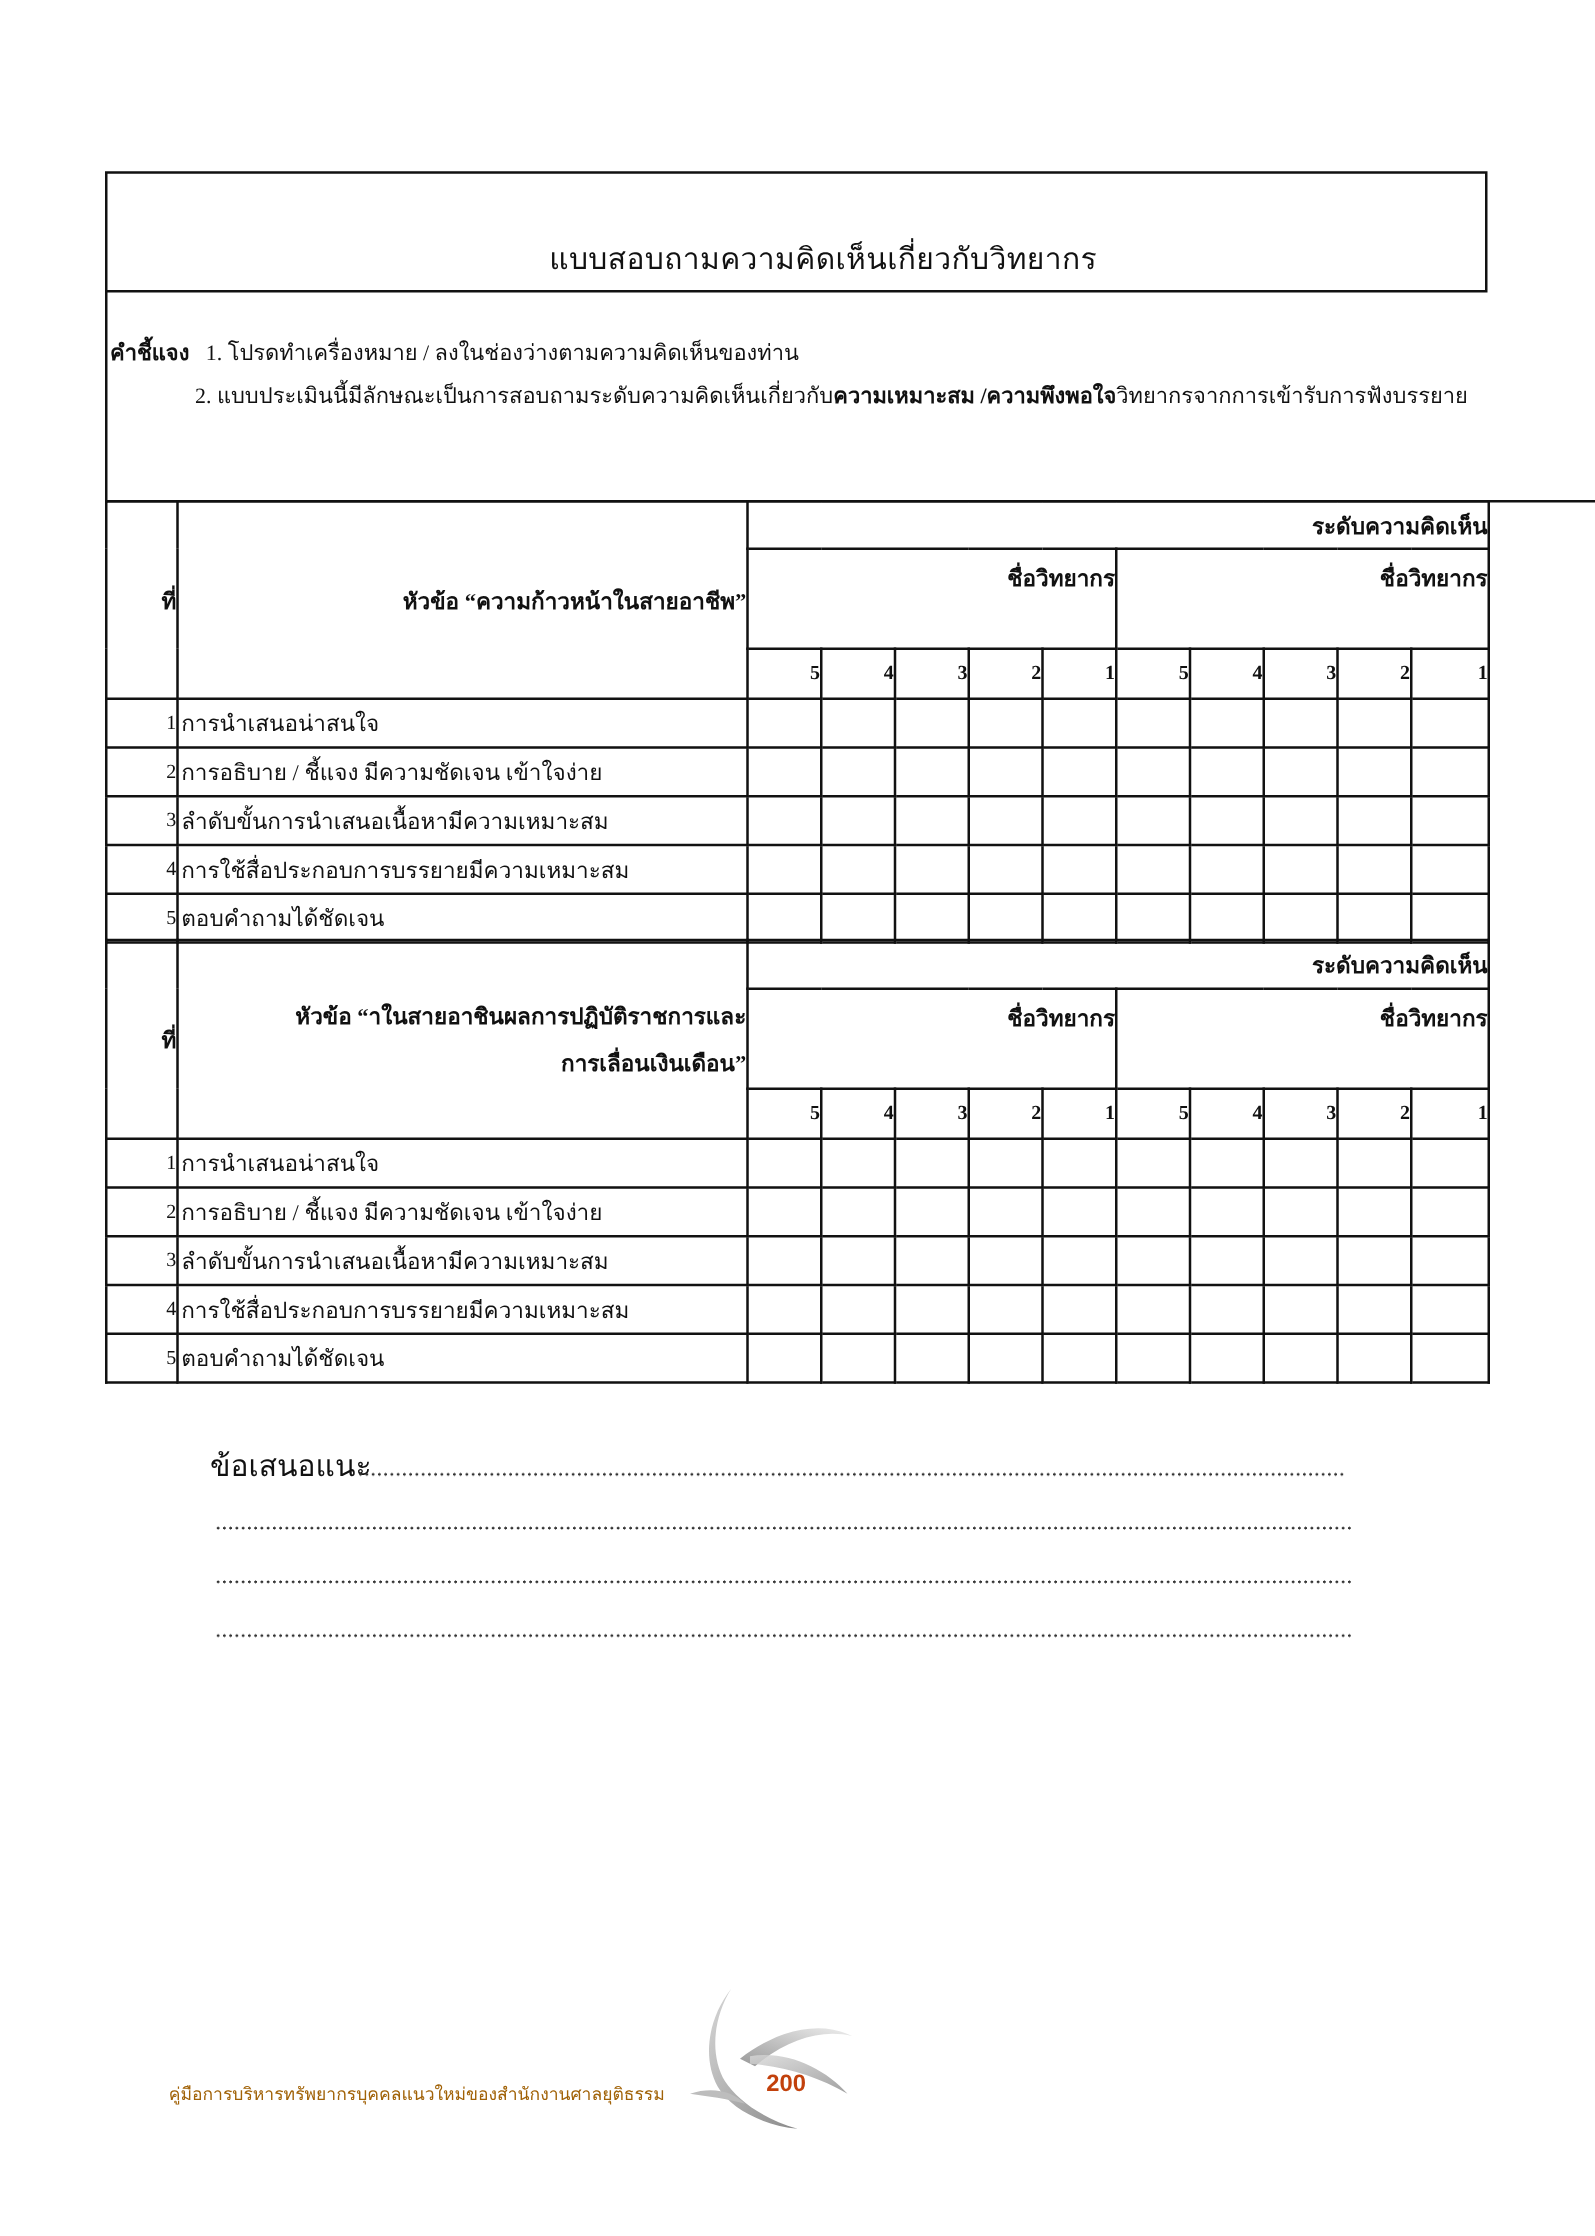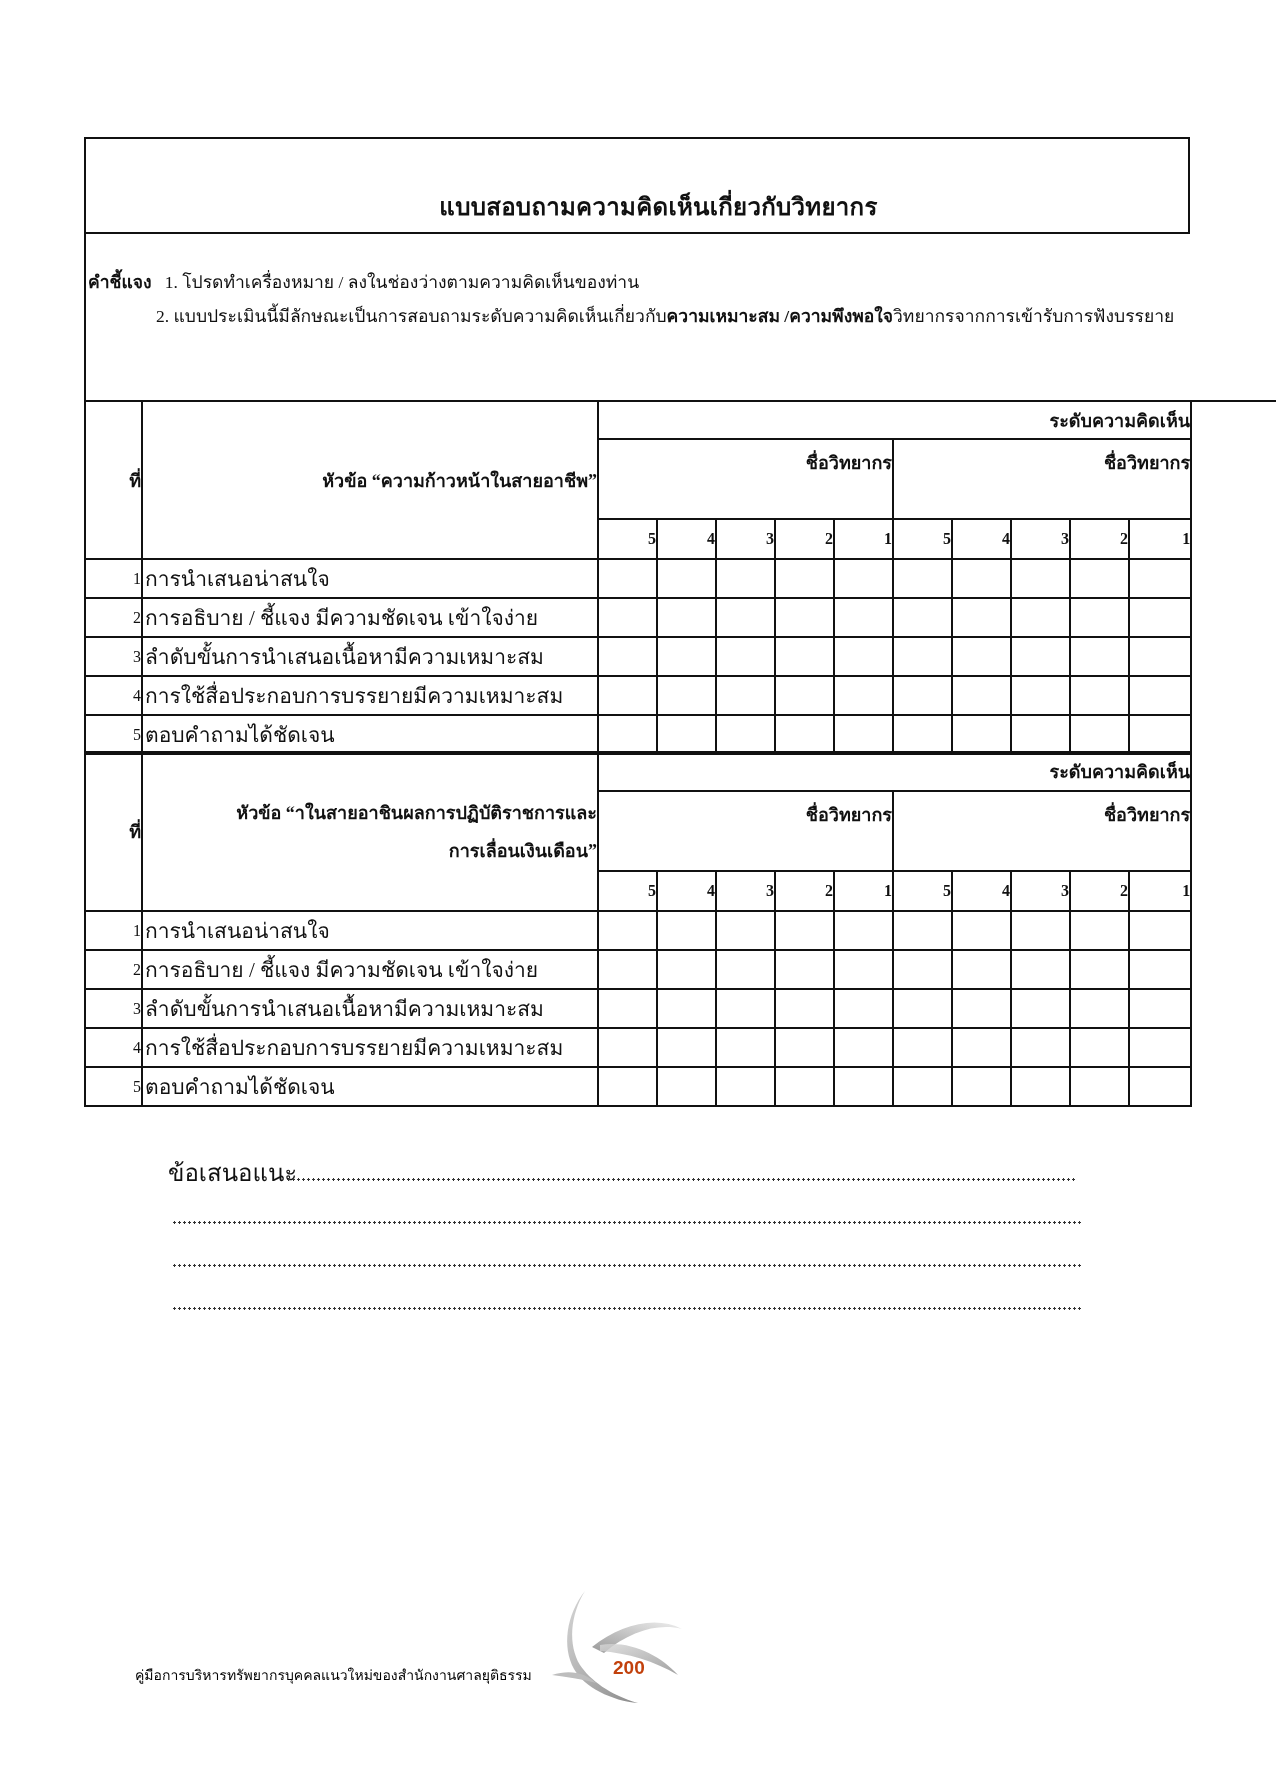--- a/index.html
+++ b/index.html
@@ -1,37 +1,37 @@
 <!DOCTYPE html>
 <html><head>
 <meta charset="utf-8">
 <style>
   html, body { margin:0; padding:0; background:#ffffff; }
   body { width:1276px; height:1789px; position:relative; overflow:hidden;
          font-family:"Liberation Serif","DejaVu Serif",serif; color:#111; }
   .box { position:absolute; border:2px solid #111; box-sizing:border-box; }
   .title-box { left:84px; top:137px; width:1106px; height:97px; }
   .title-text { position:absolute; left:0; right:0; top:48px; text-align:center;
-                font-size:24px; font-weight:bold; letter-spacing:0.3px;padding-left:43px; }
+                font-size:24px; font-weight:normal; letter-spacing:0.3px;padding-left:43px; }
   .instr-box { left:84px; top:232px; width:1252px; height:170px; border-top:none; }
   .instr-line { position:absolute; font-size:17.5px; white-space:nowrap; }
   .instr-line b { font-weight:bold; }
   table.survey { position:absolute; left:84px; border-collapse:collapse; table-layout:fixed;
                  font-size:17px; }
   table.survey td { border:2px solid #111; padding:0; box-sizing:border-box; }
   table.survey td.c { text-align:right; vertical-align:middle; }
-  table.survey td.item { text-align:left; padding-left:2px; font-size:21px;margin-top:42px; }
+  table.survey td.item { text-align:left; padding-left:2px; font-size:18px;margin-top:42px; }
   table.survey td.hdr { font-weight:bold; font-size:18px; }
   table.survey td.num { font-size:16px; }
   table.survey td.scale { font-weight:bold; font-size:16px; }
   .sug { position:absolute; font-size:24px; font-family:"Liberation Sans","DejaVu Sans",sans-serif; }
   .dots { position:absolute; left:172px; width:905px; height:3px;
           background-image:radial-gradient(circle, #333 1px, transparent 1.3px);
           background-size:5px 3px; background-repeat:repeat-x; }
-  .footer-text { position:absolute; left:135px; top:1664px; font-size:14px; color:#000000;
+  .footer-text { position:absolute; left:135px; top:1664px; font-size:14px; color:#a16207;
                  font-family:"Liberation Serif",serif; }
   .page-num { position:absolute; left:613px; top:1657px; font-size:19px; font-weight:bold;
               font-family:"Liberation Sans","DejaVu Sans",sans-serif; color:#c2410c; }
   .swoosh { position:absolute; left:550px; top:1585px; width:160px; height:130px; }
 </style>
 </head>
 <body>
 
 <div class="box title-box">
   <div class="title-text">แบบสอบถามความคิดเห็นเกี่ยวกับวิทยากร</div>

